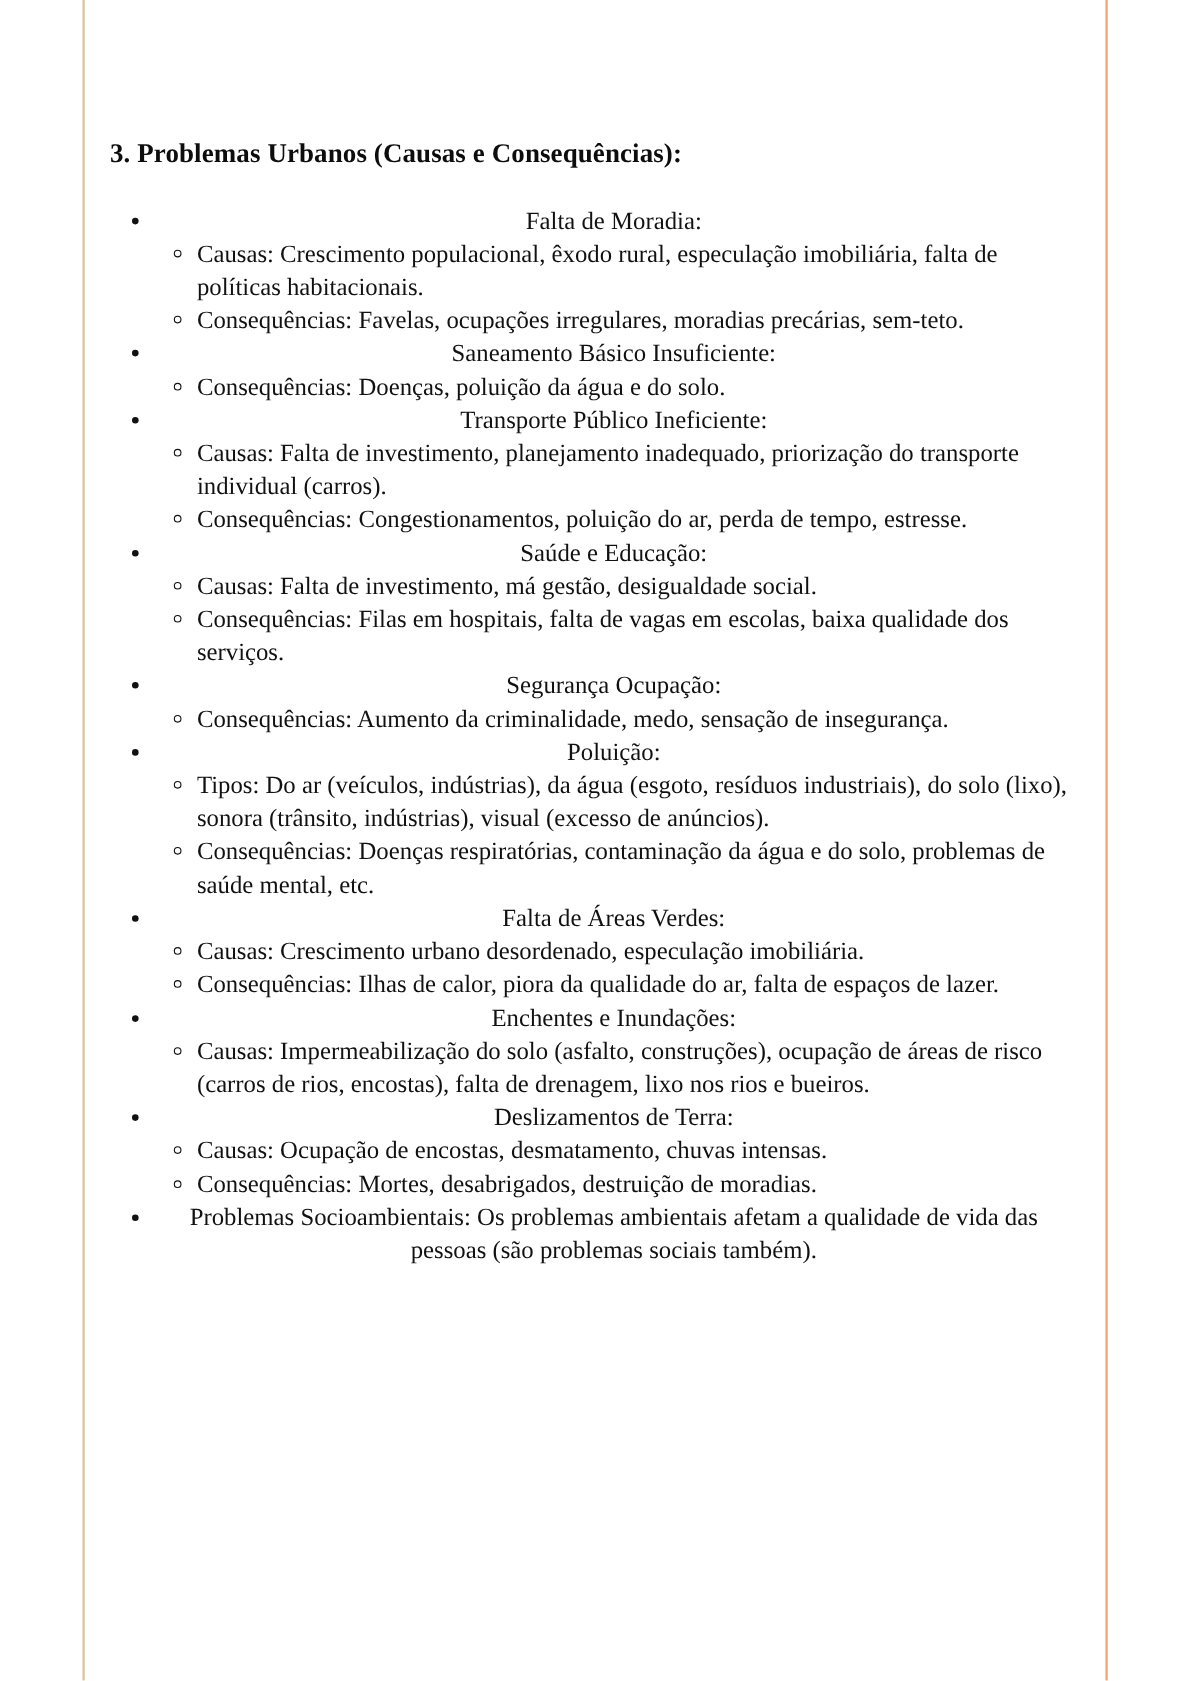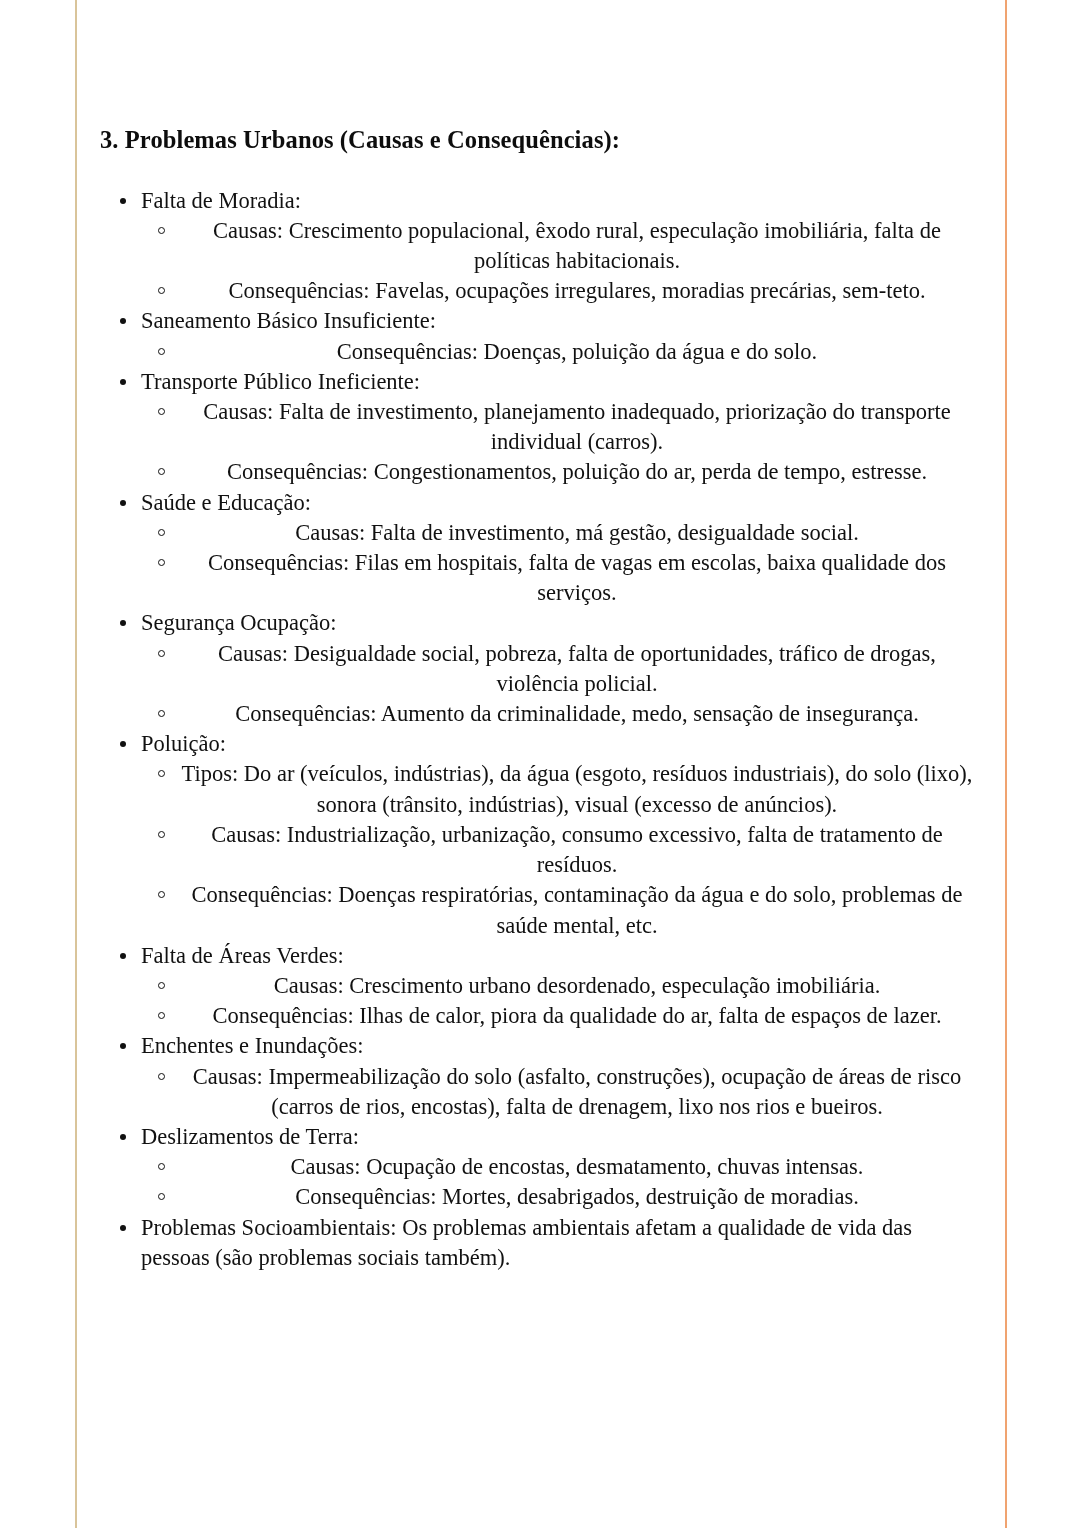--- a/index.html
+++ b/index.html
@@ -69,20 +69,21 @@
     position: absolute;
     left: 20px;
     top: 12px;
     width: 6px;
     height: 6px;
     border-radius: 50%;
     background: #111111;
   }
   li.item-1 > .item-text {
     display: block;
+    text-align: center;
   }
 
   li.item-2 {
     position: relative;
     padding-left: 38px;
     font-size: 22.5px;
     line-height: 30.2px;
     margin: 0;
   }
   li.item-2 > .bullet-circle {
@@ -96,21 +97,20 @@
     background: transparent;
     box-sizing: border-box;
   }
   li.item-2 > .item-text {
     display: block;
   }
 
   .sub-wrap {
     margin: 0;
     padding: 0;
-    text-align: center;
   }
 </style>
 </head>
 <body>
 
 <div class="page">
 
   <div class="rule-left"></div>
   <div class="rule-right"></div>
 
@@ -170,39 +170,31 @@
               <span class="item-text">Consequências: Filas em hospitais, falta de vagas em escolas, baixa qualidade dos serviços.</span>
             </li>
           </ul>
         </li>
         <li class="item-1">
           <span class="bullet-disc"></span>
           <span class="item-text">Segurança Ocupação:</span>
           <ul class="level-2 sub-wrap">
             <li class="item-2">
               <span class="bullet-circle"></span>
-              <span class="item-text">Causas: Desigualdade social, pobreza, falta de oportunidades, tráfico de drogas, violência policial.</span>
-            </li>
-            <li class="item-2">
-              <span class="bullet-circle"></span>
               <span class="item-text">Consequências: Aumento da criminalidade, medo, sensação de insegurança.</span>
             </li>
           </ul>
         </li>
         <li class="item-1">
           <span class="bullet-disc"></span>
           <span class="item-text">Poluição:</span>
           <ul class="level-2 sub-wrap">
             <li class="item-2">
               <span class="bullet-circle"></span>
               <span class="item-text">Tipos: Do ar (veículos, indústrias), da água (esgoto, resíduos industriais), do solo (lixo), sonora (trânsito, indústrias), visual (excesso de anúncios).</span>
-            </li>
-            <li class="item-2">
-              <span class="bullet-circle"></span>
-              <span class="item-text">Causas: Industrialização, urbanização, consumo excessivo, falta de tratamento de resíduos.</span>
             </li>
             <li class="item-2">
               <span class="bullet-circle"></span>
               <span class="item-text">Consequências: Doenças respiratórias, contaminação da água e do solo, problemas de saúde mental, etc.</span>
             </li>
           </ul>
         </li>
         <li class="item-1">
           <span class="bullet-disc"></span>
           <span class="item-text">Falta de Áreas Verdes:</span>

